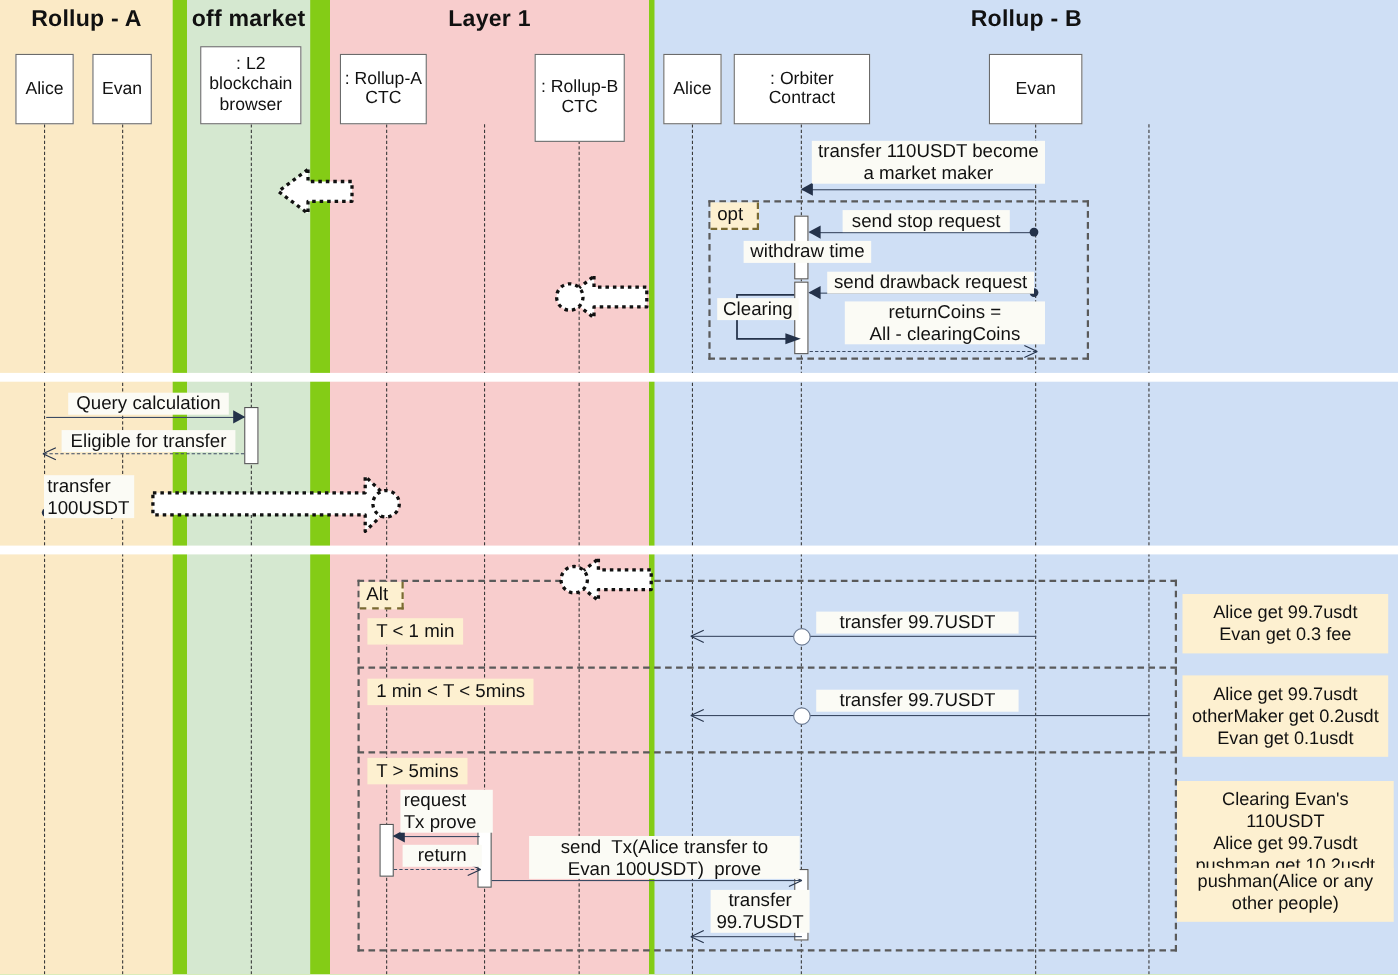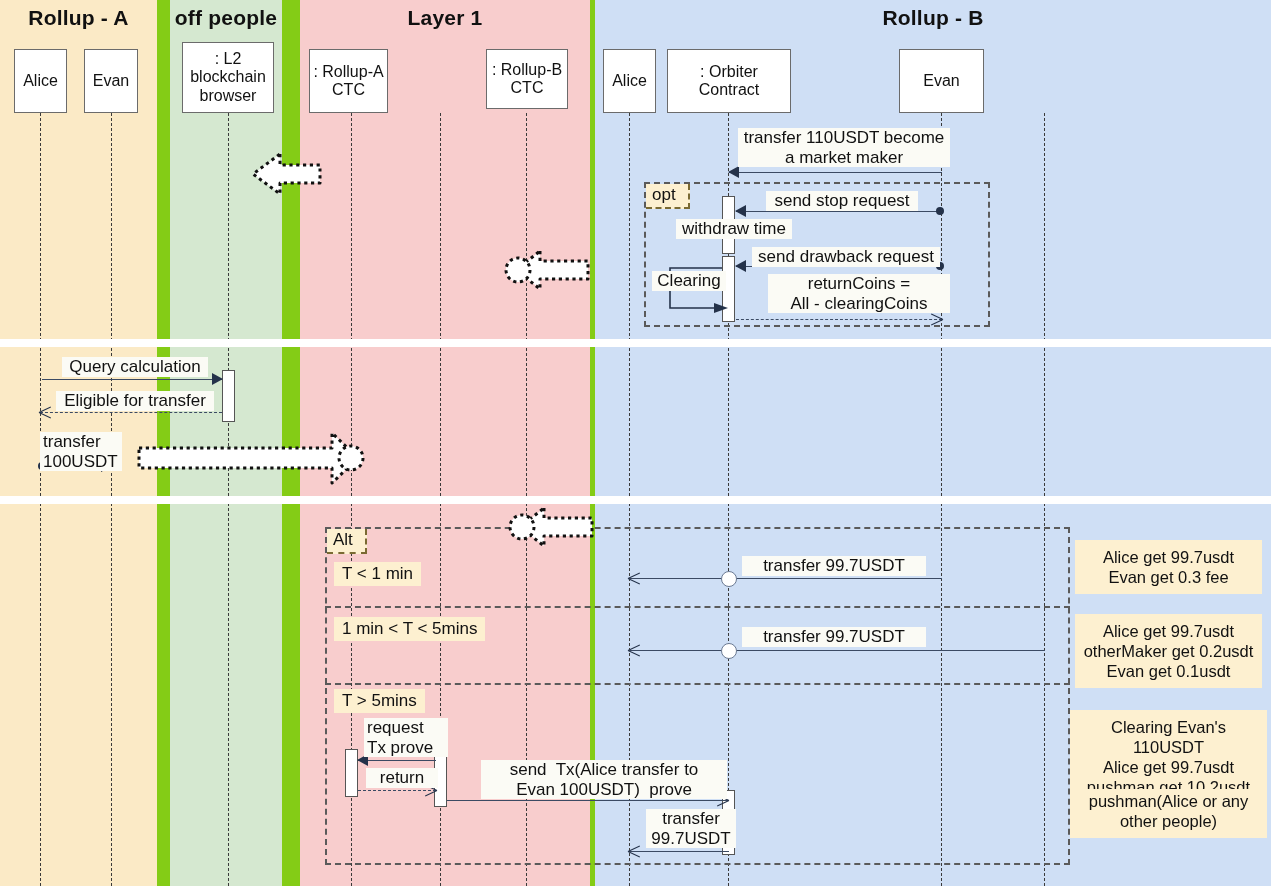--- a/index.html
+++ b/index.html
@@ -61,21 +61,21 @@
 </style>
 </head>
 <body>
 
 <div id="stage">
 
   <div class="lane" style="left:0px;width:157px;background:#fbeac6;">
     <div class="lane-title">Rollup - A</div>
   </div>
   <div class="lane" style="left:170px;width:112px;background:#d5e8d0;">
-    <div class="lane-title">off people</div>
+    <div class="lane-title">off market</div>
   </div>
   <div class="lane" style="left:300px;width:290px;background:#f8cdcd;">
     <div class="lane-title">Layer 1</div>
   </div>
   <div class="lane" style="left:595px;width:676px;background:#cfdff5;">
     <div class="lane-title">Rollup - B</div>
   </div>
 
   <div class="band" style="top:339px;"></div>
   <div class="band" style="top:496px;"></div>
@@ -104,21 +104,21 @@
 blockchain
 browser</span>
     </div>
 
   <div class="actor" style="left:309px;top:49px;width:79px;height:64px;">
     <span style="white-space:pre-line;">: Rollup-A
 CTC</span>
     </div>
 
 
-  <div class="actor" style="left:486px;top:49px;width:82px;height:60px;text-align:center;">
+  <div class="actor" style="left:486px;top:49px;width:82px;height:80px;text-align:center;">
     <span style="white-space:pre-line;">: Rollup-B
 CTC</span>
     </div>
 
   <div class="actor" style="left:603px;top:49px;width:53px;height:64px;">
     <span>Alice</span>
     </div>
 
   <div class="actor" style="left:667px;top:49px;width:124px;height:64px;">
     <span style="white-space:pre-line;">: Orbiter

